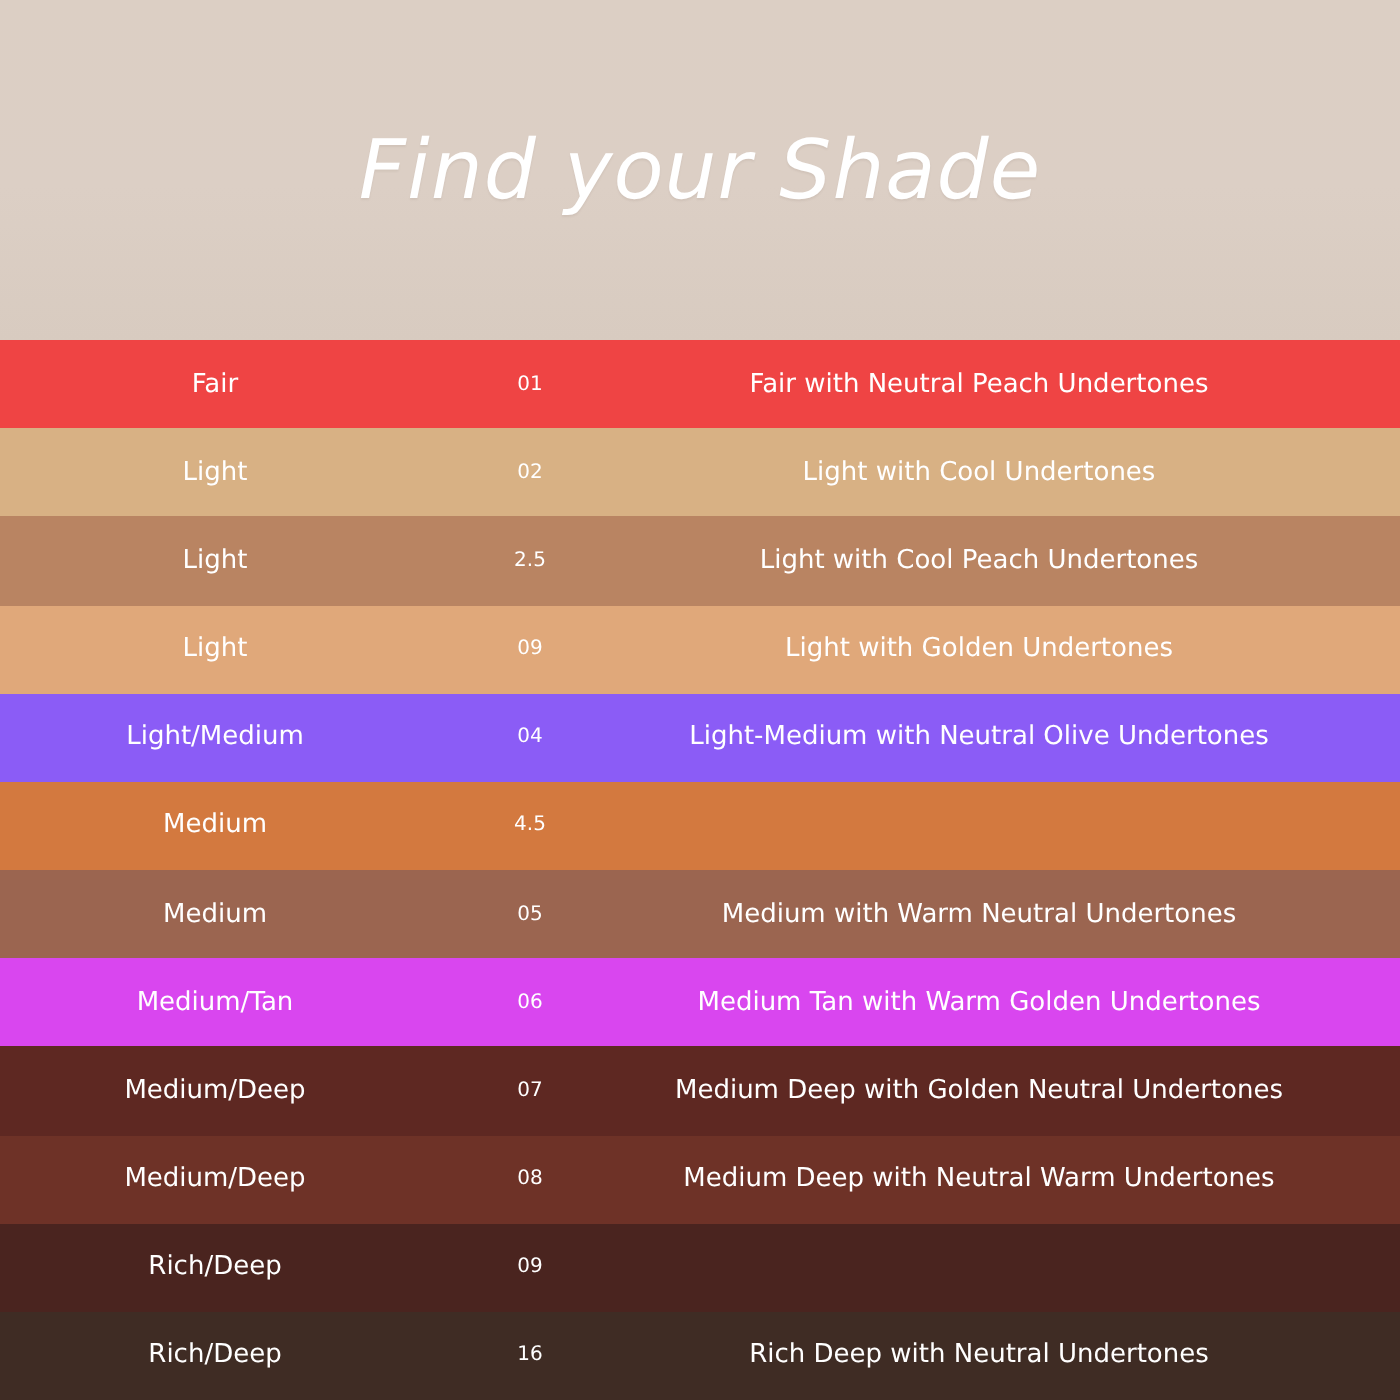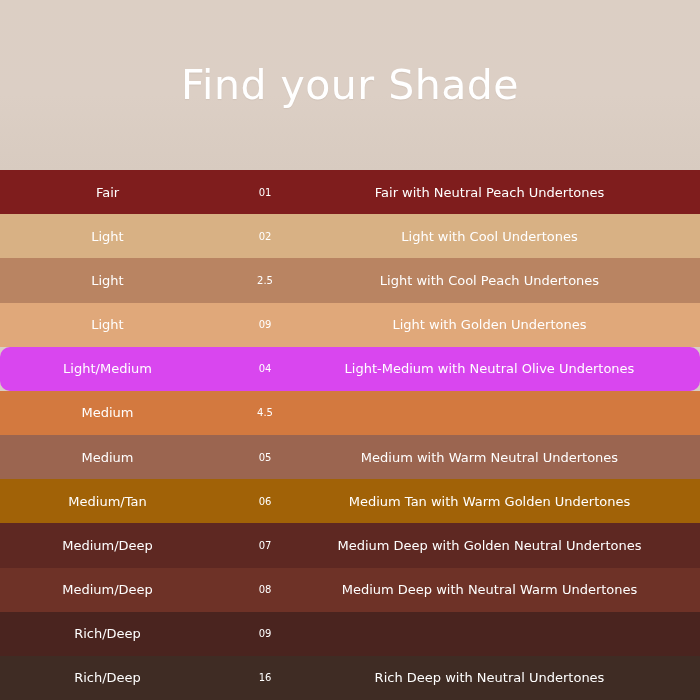--- a/index.html
+++ b/index.html
@@ -29,20 +29,21 @@
     background: linear-gradient(180deg, #dccfc4 0%, #dccfc5 55%, #d8cbc0 100%);
   }
   #title {
     color: #ffffff;
     font-size: 41px;
     font-weight: 400;
     letter-spacing: 0.5px;
     text-align: center;
     font-family: "DejaVu Sans", sans-serif;
     text-shadow: 0 1px 1px rgba(120,100,85,0.10);
+    font-style: italic;
   }
   #shade-list {
     flex: 1 1 auto;
     display: flex;
     flex-direction: column;
   }
   .shade-row {
     flex: 1 1 0;
     display: flex;
     align-items: center;
@@ -77,55 +78,55 @@
 </head>
 <body>
 
 <div id="page" style="background: rgb(217, 205, 195);">
 
   <div id="header">
     <div id="title" style="color: rgb(255, 255, 255);">Find your Shade</div>
   </div>
 
   <div id="shade-list">
-      <div class="shade-row" style="background: #7f1d1d;">
+      <div class="shade-row" style="background: #ef4444;">
         <div class="col-name">Fair</div>
         <div class="col-code">01</div>
         <div class="col-desc">Fair with Neutral Peach Undertones</div>
       </div>
       <div class="shade-row" style="background: rgb(216, 177, 132);">
         <div class="col-name">Light</div>
         <div class="col-code">02</div>
         <div class="col-desc">Light with Cool Undertones</div>
       </div>
       <div class="shade-row" style="background: rgb(185, 132, 98);">
         <div class="col-name">Light</div>
         <div class="col-code">2.5</div>
         <div class="col-desc">Light with Cool Peach Undertones</div>
       </div>
       <div class="shade-row" style="background: rgb(224, 168, 122);">
         <div class="col-name">Light</div>
         <div class="col-code">09</div>
         <div class="col-desc">Light with Golden Undertones</div>
       </div>
-      <div class="shade-row" style="background: #d946ef; border-radius: 10px;">
+      <div class="shade-row" style="background: #8b5cf6;">
         <div class="col-name">Light/Medium</div>
         <div class="col-code">04</div>
         <div class="col-desc">Light-Medium with Neutral Olive Undertones</div>
       </div>
       <div class="shade-row" style="background: rgb(211, 121, 63);">
         <div class="col-name">Medium</div>
         <div class="col-code">4.5</div>
       </div>
       <div class="shade-row" style="background: rgb(155, 101, 80);">
         <div class="col-name">Medium</div>
         <div class="col-code">05</div>
         <div class="col-desc">Medium with Warm Neutral Undertones</div>
       </div>
-      <div class="shade-row" style="background: #a16207; justify-content: space-between;">
+      <div class="shade-row" style="background: #d946ef; justify-content: space-between;">
         <div class="col-name">Medium/Tan</div>
         <div class="col-code">06</div>
         <div class="col-desc">Medium Tan with Warm Golden Undertones</div>
       </div>
       <div class="shade-row" style="background: rgb(94, 40, 34);">
         <div class="col-name">Medium/Deep</div>
         <div class="col-code">07</div>
         <div class="col-desc">Medium Deep with Golden Neutral Undertones</div>
       </div>
       <div class="shade-row" style="background: rgb(110, 50, 39);">

